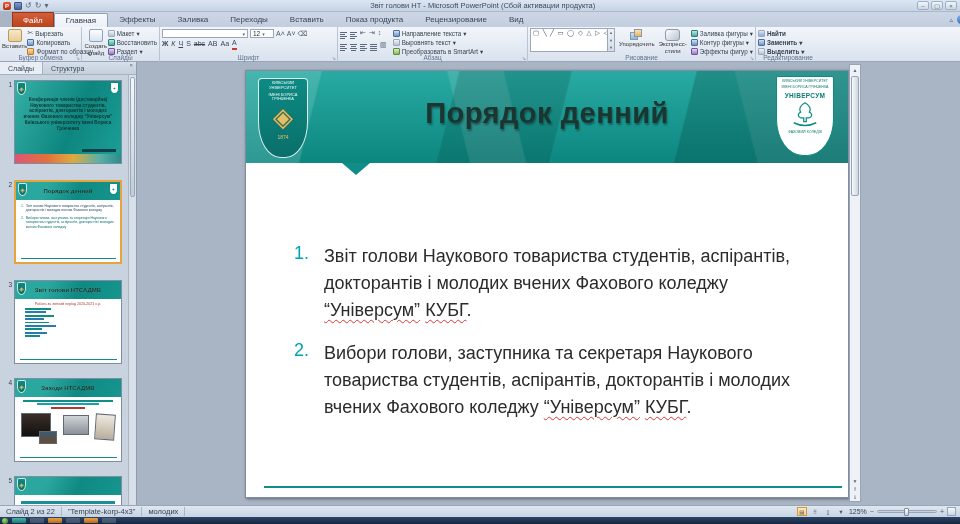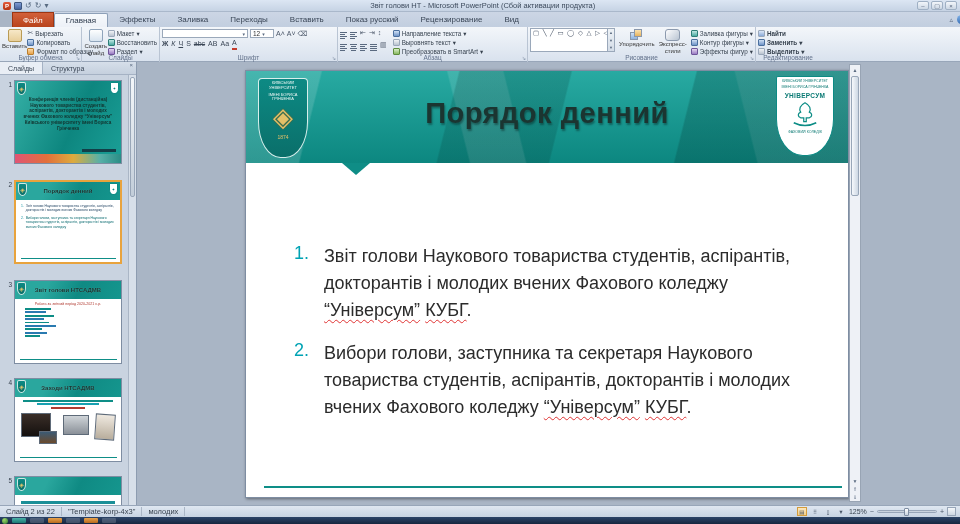--- a/index.html
+++ b/index.html
@@ -208,21 +208,21 @@
   </div>
 </div>
 
 <div class="abs tabsrow">
   <div class="file-tab">Файл</div>
   <div class="rtab active">Главная</div>
   <div class="rtab">Эффекты</div>
   <div class="rtab">Заливка</div>
   <div class="rtab">Переходы</div>
   <div class="rtab">Вставить</div>
-  <div class="rtab">Показ русский</div>
+  <div class="rtab">Показ продукта</div>
   <div class="rtab">Рецензирование</div>
   <div class="rtab">Вид</div>
   <div class="ribbon-right">
     <span class="min-ribbon">▵</span>
     <span class="help-btn">?</span>
   </div>
 </div>
 
 <div class="abs ribbon">
 

